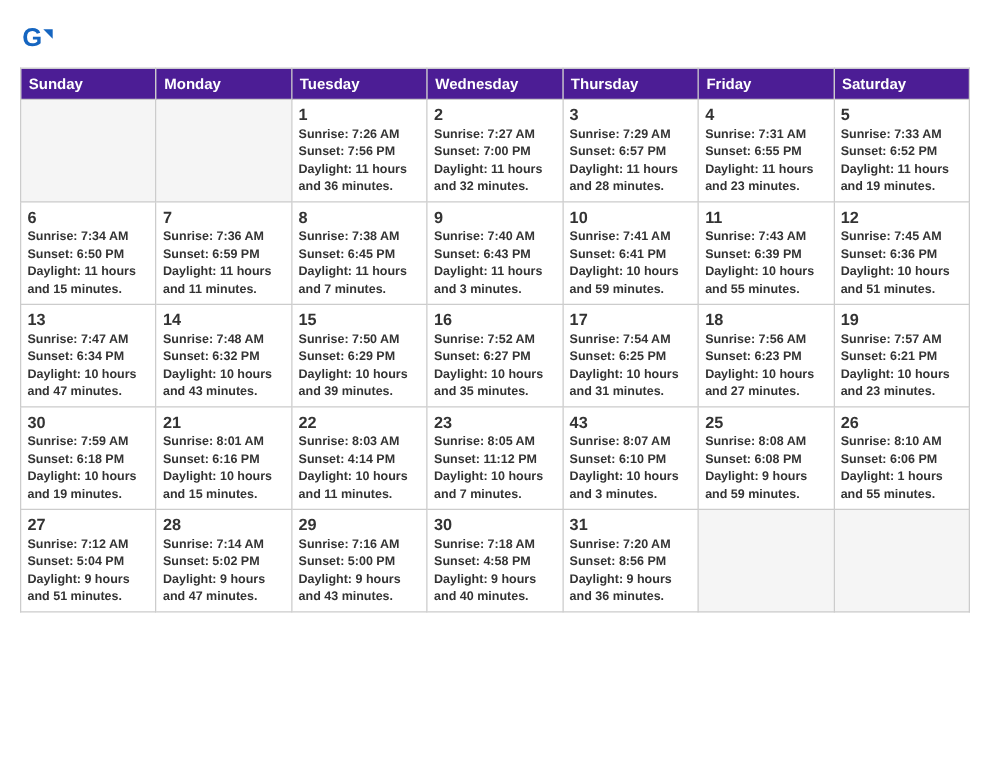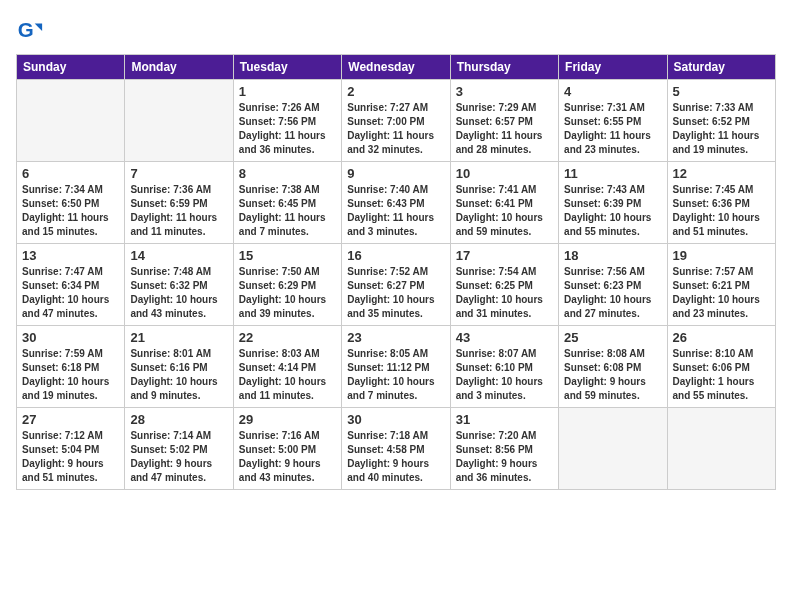--- a/index.html
+++ b/index.html
@@ -291,21 +291,21 @@
           <span>Sunrise: 7:59 AM</span><br>
           <span>Sunset: 6:18 PM</span><br>
           <span>Daylight: 10 hours and 19 minutes.</span>
         </div>
       </td>
         <td>
         <span class="day-number">21</span>
         <div class="day-info">
           <span>Sunrise: 8:01 AM</span><br>
           <span>Sunset: 6:16 PM</span><br>
-          <span>Daylight: 10 hours and 9 minutes.</span>
+          <span>Daylight: 10 hours and 15 minutes.</span>
         </div>
       </td>
         <td>
         <span class="day-number">22</span>
         <div class="day-info">
           <span>Sunrise: 8:03 AM</span><br>
           <span>Sunset: 4:14 PM</span><br>
           <span>Daylight: 10 hours and 11 minutes.</span>
         </div>
       </td>

